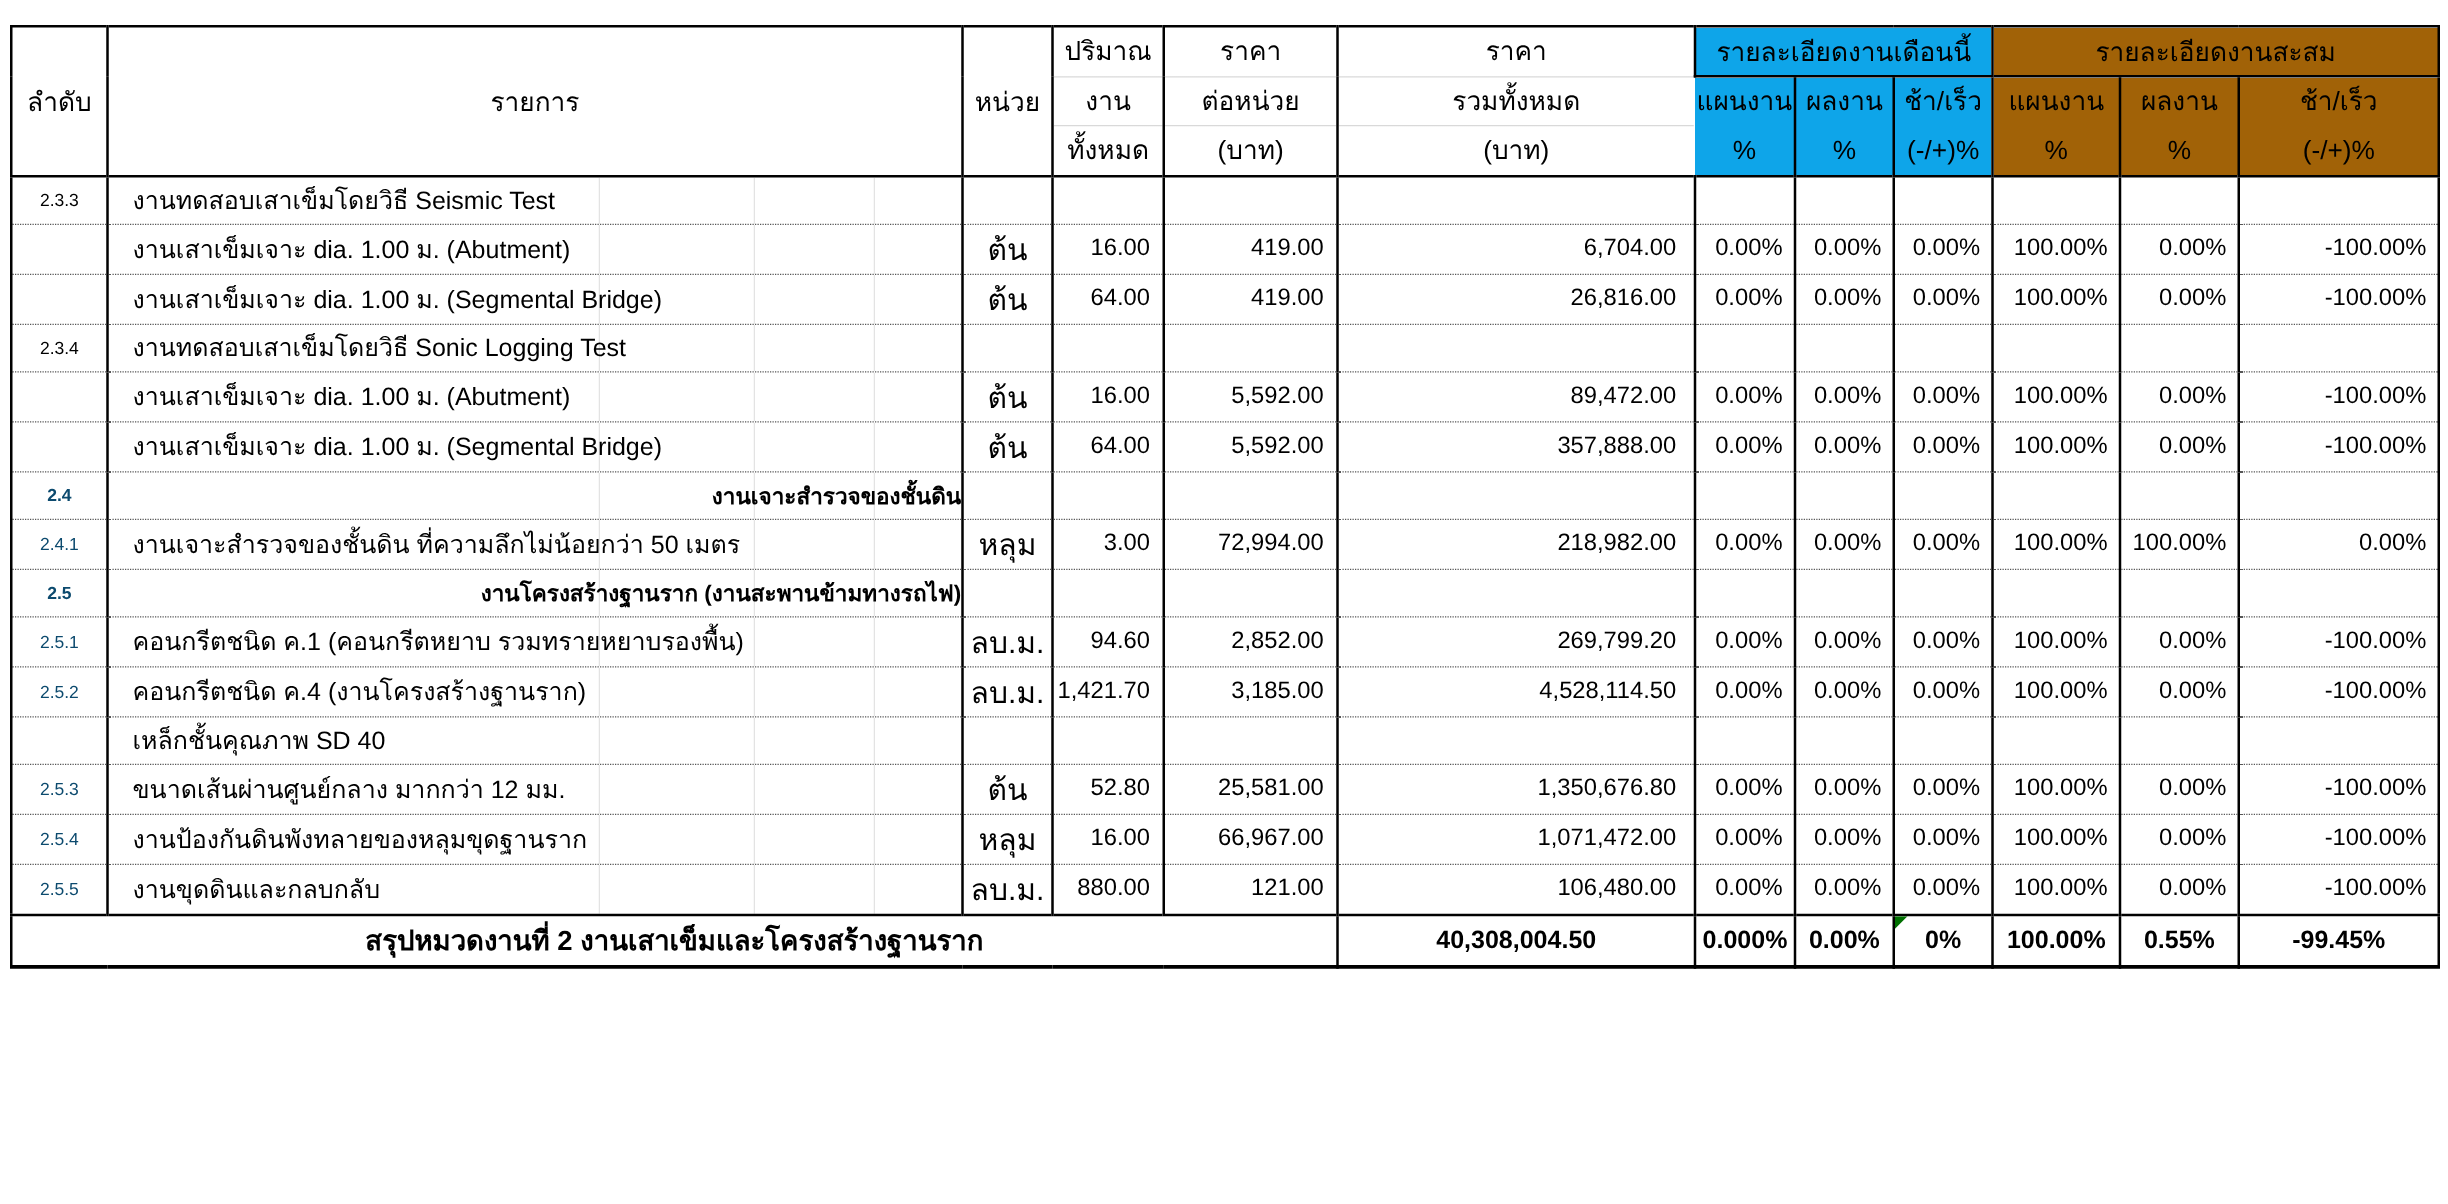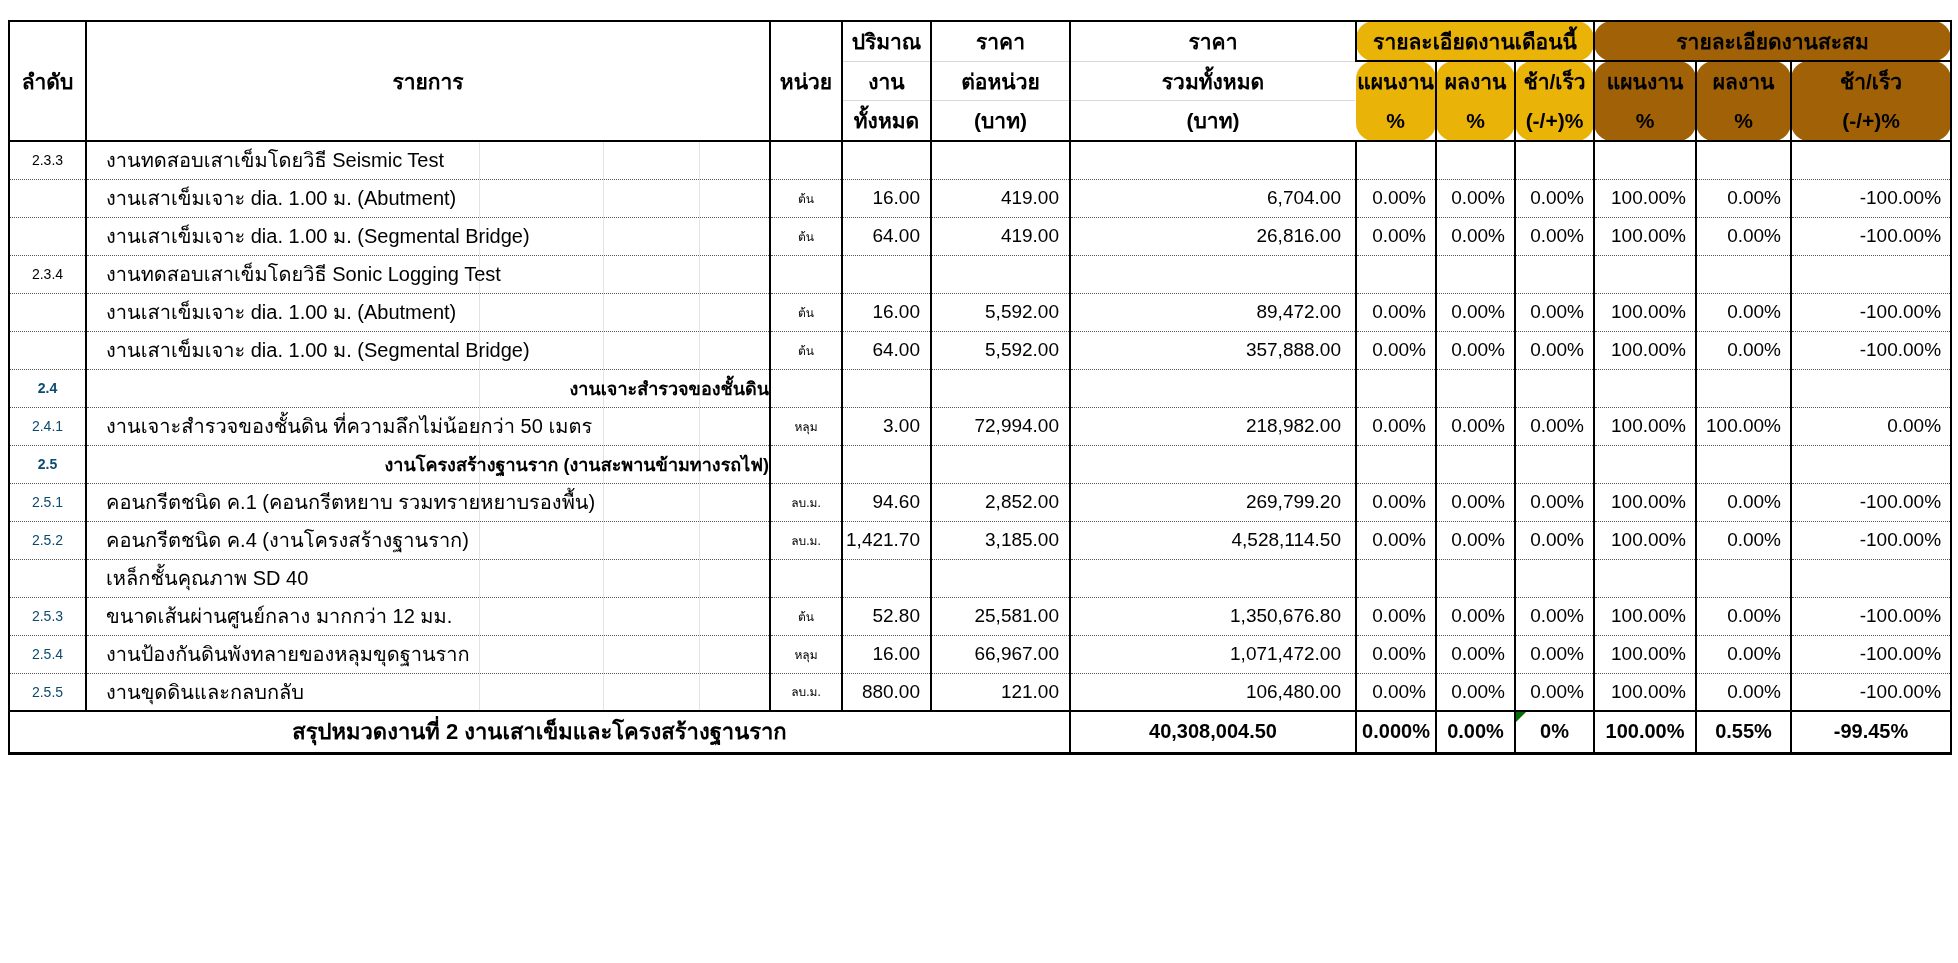--- a/index.html
+++ b/index.html
@@ -2,45 +2,45 @@
 <html><head>
 <meta charset="utf-8">
 <style>
   html,body{margin:0;padding:0;background:#fff;}
   body{width:1958px;height:963px;overflow:hidden;font-family:"Liberation Sans","DejaVu Sans",sans-serif;color:#000;}
   .sheet{position:absolute;left:8px;top:20px;}
   table{border-collapse:collapse;table-layout:fixed;width:1942px;border:2px solid #000;border-bottom-width:3px;}
   th,td{border-left:2px solid #000;overflow:hidden;white-space:nowrap;vertical-align:middle;padding:0;}
   th:first-child,td:first-child{border-left:none;}
   
-  thead th{font-weight:bold;font-size:21px;background:#fff;border-radius:18px;}
+  thead th{font-weight:normal;font-size:21px;background:#fff;}
   tr.h1{height:40px;}
   tr.h2{height:78px;}
   tr.h1 th{vertical-align:middle;}
   tr.h1 th.grp{border-bottom:2px solid #000;font-size:21px;}
   thead{border-bottom:2px solid #000;}
   .hl{height:39px;line-height:39px;text-align:center;}
   .hl3{height:40px;line-height:40px;text-align:center;}
   .h-lines{background-image:linear-gradient(#d9d9d9,#d9d9d9),linear-gradient(#d9d9d9,#d9d9d9);
            background-repeat:no-repeat;background-size:100% 1px;background-position:0 39px,0 78px;}
-  .yellow{background:#eab308;}
+  .yellow{background:#0ea5e9;}
   .gray{background:#a16207;}
   th{text-align:center;}
   
   tbody tr{height:38px;}
   tbody td{border-bottom:1px dotted #575757;font-size:19px;}
   tbody tr:last-child td{border-bottom:none;}
   .c-no{text-align:center;font-size:14px;}
   .c-no.red{color:#0c4a6e;}
   .c-item{text-align:left;padding-left:19px;font-size:20px;
           background-image:linear-gradient(#e3e3e3,#e3e3e3),linear-gradient(#e3e3e3,#e3e3e3),linear-gradient(#e3e3e3,#e3e3e3);
           background-repeat:no-repeat;background-size:1px 100%;background-position:57.6% 0,75.7% 0,89.9% 0;}
   tr.bold .c-item{font-weight:bold;font-size:18px;text-align:right;}
   tr.bold .c-no{font-weight:bold;}
-  .c-unit{text-align:center;font-size:12px;}
+  .c-unit{text-align:center;font-size:24px;}
   .c-num{text-align:right;padding-right:10px;}
   .c-total{padding-right:14px;}
   .c-pct{text-align:right;padding-right:9px;}
   
   tfoot{border-top:2px solid #000;}
   tfoot tr{height:42px;}
   tfoot td{font-weight:bold;font-size:20px;text-align:center;}
   .foot-label{font-size:22px;}
   .green-corner{position:relative;}
   .green-corner::before{content:"";position:absolute;top:0;left:0;width:0;height:0;

